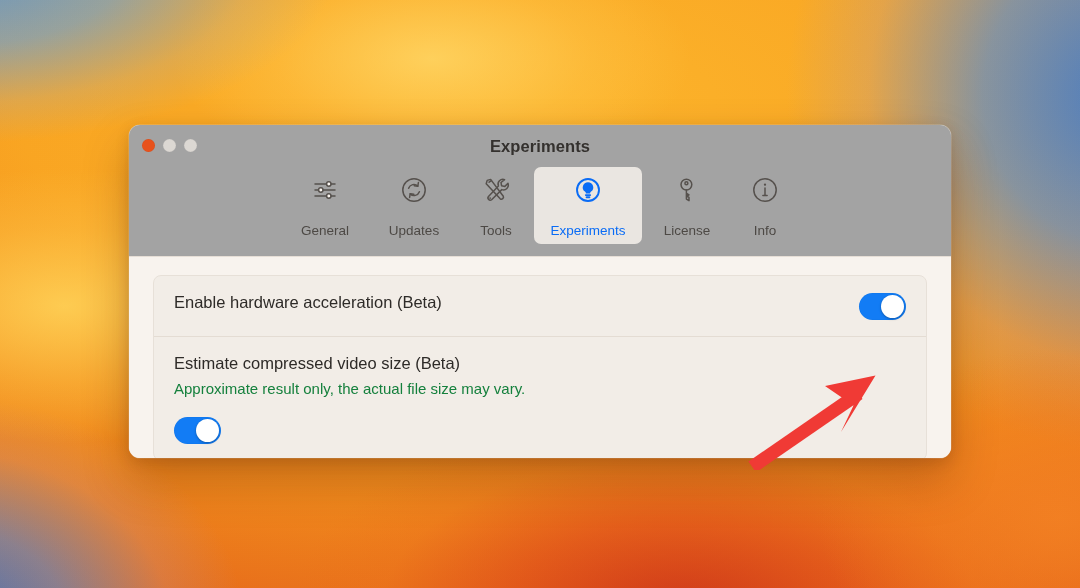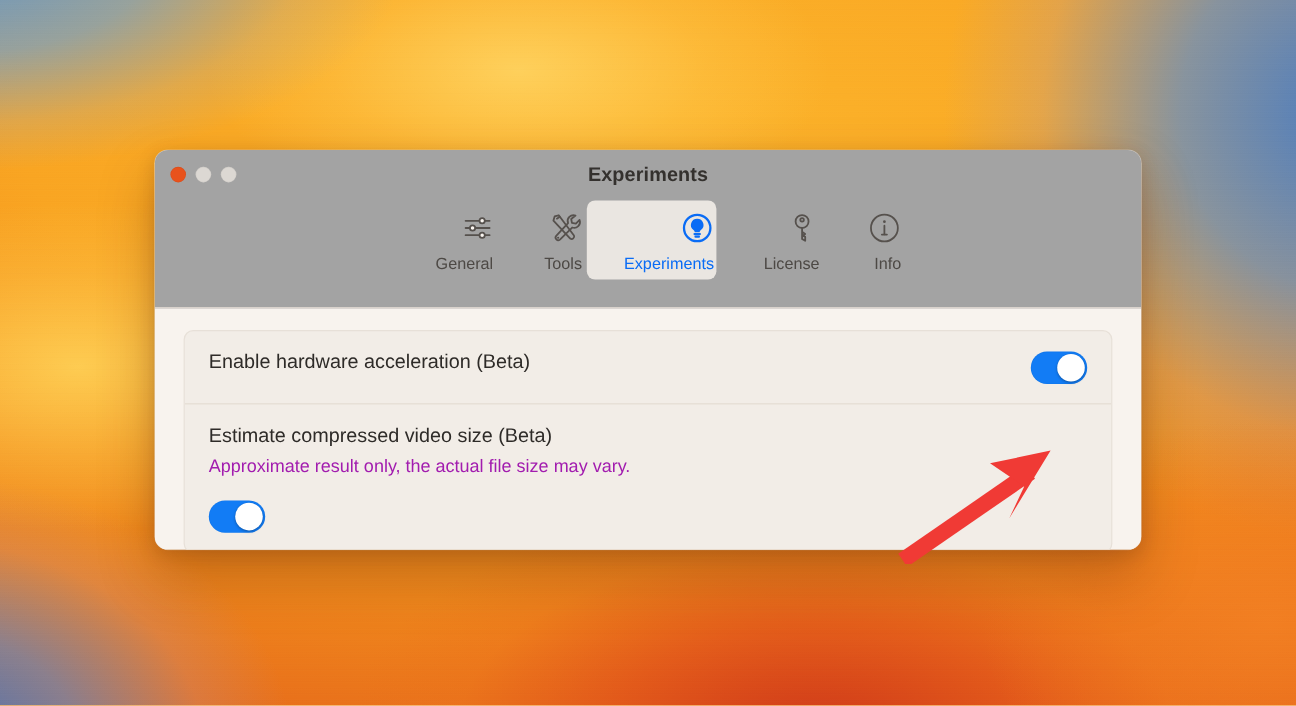--- a/index.html
+++ b/index.html
@@ -113,22 +113,22 @@
     align-items:flex-start;
     gap:2px;
     padding:0 14px;
   }
   .tab {
     width:84px;
     padding:8px 2px 6px;
     border-radius:7px;
     display:flex;
     flex-direction:column;
-    align-items:flex-end;
-    gap:7px;
+    align-items:center;
+    gap:18px;
     cursor:default;
     background:transparent;
   }
   .tab.selected { background:#EAE6E1; }
   .tab .icon {
     height:30px;
     display:flex; align-items:center; justify-content:center;
     color:#56514D;
   }
   .tab.selected .icon { color:#0A6CF5; }
@@ -169,21 +169,21 @@
   }
   .row + .row { border-top:1px solid #E4DCD3;flex-direction:column; }
   .row-text { display:flex; flex-direction:column; gap:7px; padding-top:1px; }
   .row-title {
     font-size:16.5px;
     color:#2E2B28;
     line-height:1.15;
   }
   .row-sub {
     font-size:15px;
-    color:#a21caf;
+    color:#15803d;
     line-height:1.2;
     text-align:center;
   }
 
   
   .switch {
     position:relative;
     width:47px; height:27px;
     border-radius:14px;
     background:#C8C4BF;
@@ -249,20 +249,32 @@
                 <line x1="11" y1="13" x2="23" y2="13"></line>
               <circle cx="8.8" cy="13" r="2.2" fill="#FAF5F0"></circle>
               <line x1="3" y1="19" x2="14.5" y2="19"></line>
                 <line x1="19" y1="19" x2="23" y2="19"></line>
               <circle cx="16.8" cy="19" r="2.2" fill="#FAF5F0"></circle>
             </svg>
           </span>
           <span class="label">General</span>
         </div>
 
+        <div class="tab w-updates">
+          <span class="icon">
+            <svg width="28" height="28" viewBox="0 0 28 28" fill="none" stroke="currentColor" stroke-width="1.5" stroke-linecap="round" stroke-linejoin="round">
+              <circle cx="14" cy="14" r="11.2"></circle>
+              <path d="M8.6 12.2a5.6 5.6 0 0 1 9.2-2.1"></path>
+              <path d="M19.4 15.8a5.6 5.6 0 0 1-9.2 2.1"></path>
+              <path d="M18.4 6.6l-0.6 3.6 -3.6 -0.5"></path>
+              <path d="M9.6 21.4l0.6 -3.6 3.6 0.5"></path>
+            </svg>
+          </span>
+          <span class="label">Updates</span>
+        </div>
 
         <div class="tab w-tools">
           <span class="icon">
             <svg width="28" height="28" viewBox="0 0 28 28" fill="none" stroke="currentColor" stroke-width="1.5" stroke-linecap="round" stroke-linejoin="round">
 
               <path d="M5.2 4.4 L8.6 3.4 L21.3 20.2 a2.1 2.1 0 0 1 -3.1 2.6 L4.2 7.8 Z"></path>
               <line x1="7.1" y1="6.2" x2="9.4" y2="4.6"></line>
 
               <path d="M22.6 3.6 a4.9 4.9 0 0 0 -6.2 6.4 L6.5 20.6 a2.2 2.2 0 0 0 3.1 3.1 L19.8 13.6 a4.9 4.9 0 0 0 6.2 -6.3 l-3.1 3.1 -3.3 -0.6 -0.6 -3.3 Z"></path>
               <circle cx="8.1" cy="22.1" r="0.9" fill="currentColor" stroke="none"></circle>

